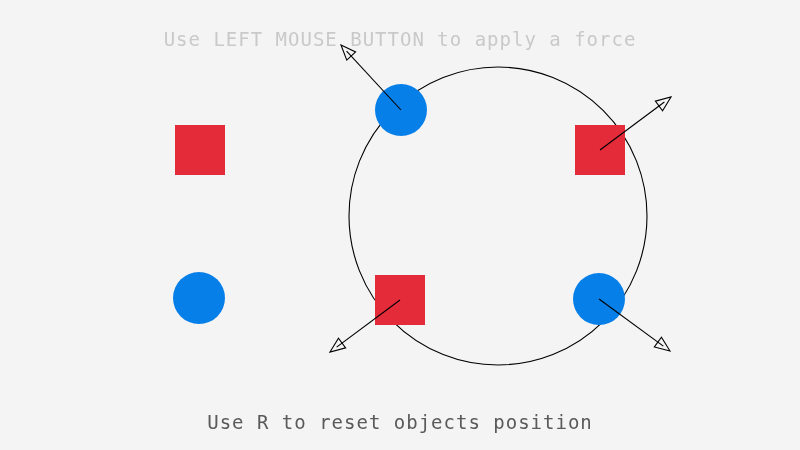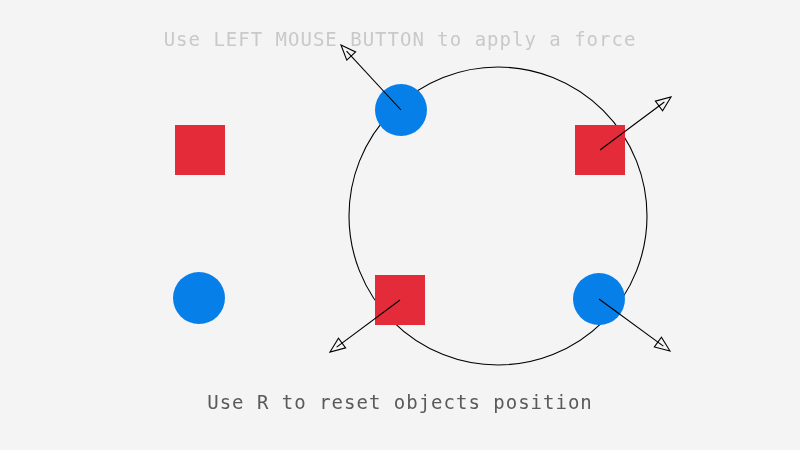--- a/index.html
+++ b/index.html
@@ -32,21 +32,21 @@
     letter-spacing: 1px;
     white-space: pre;
     user-select: none;
   }
   #hint-top {
     top: 28px;
     font-size: 19px;
     color: #c9c9c9;
   }
   #hint-bottom {
-    top: 391px;
+    top: 411px;
     font-size: 19px;
     color: #5a5a5a;
   }
 </style>
 </head>
 <body>
 
 <div id="stage" style="background: rgb(244, 244, 244);">
 
   <svg id="scene-svg" viewBox="0 0 800 450" xmlns="http://www.w3.org/2000/svg">

